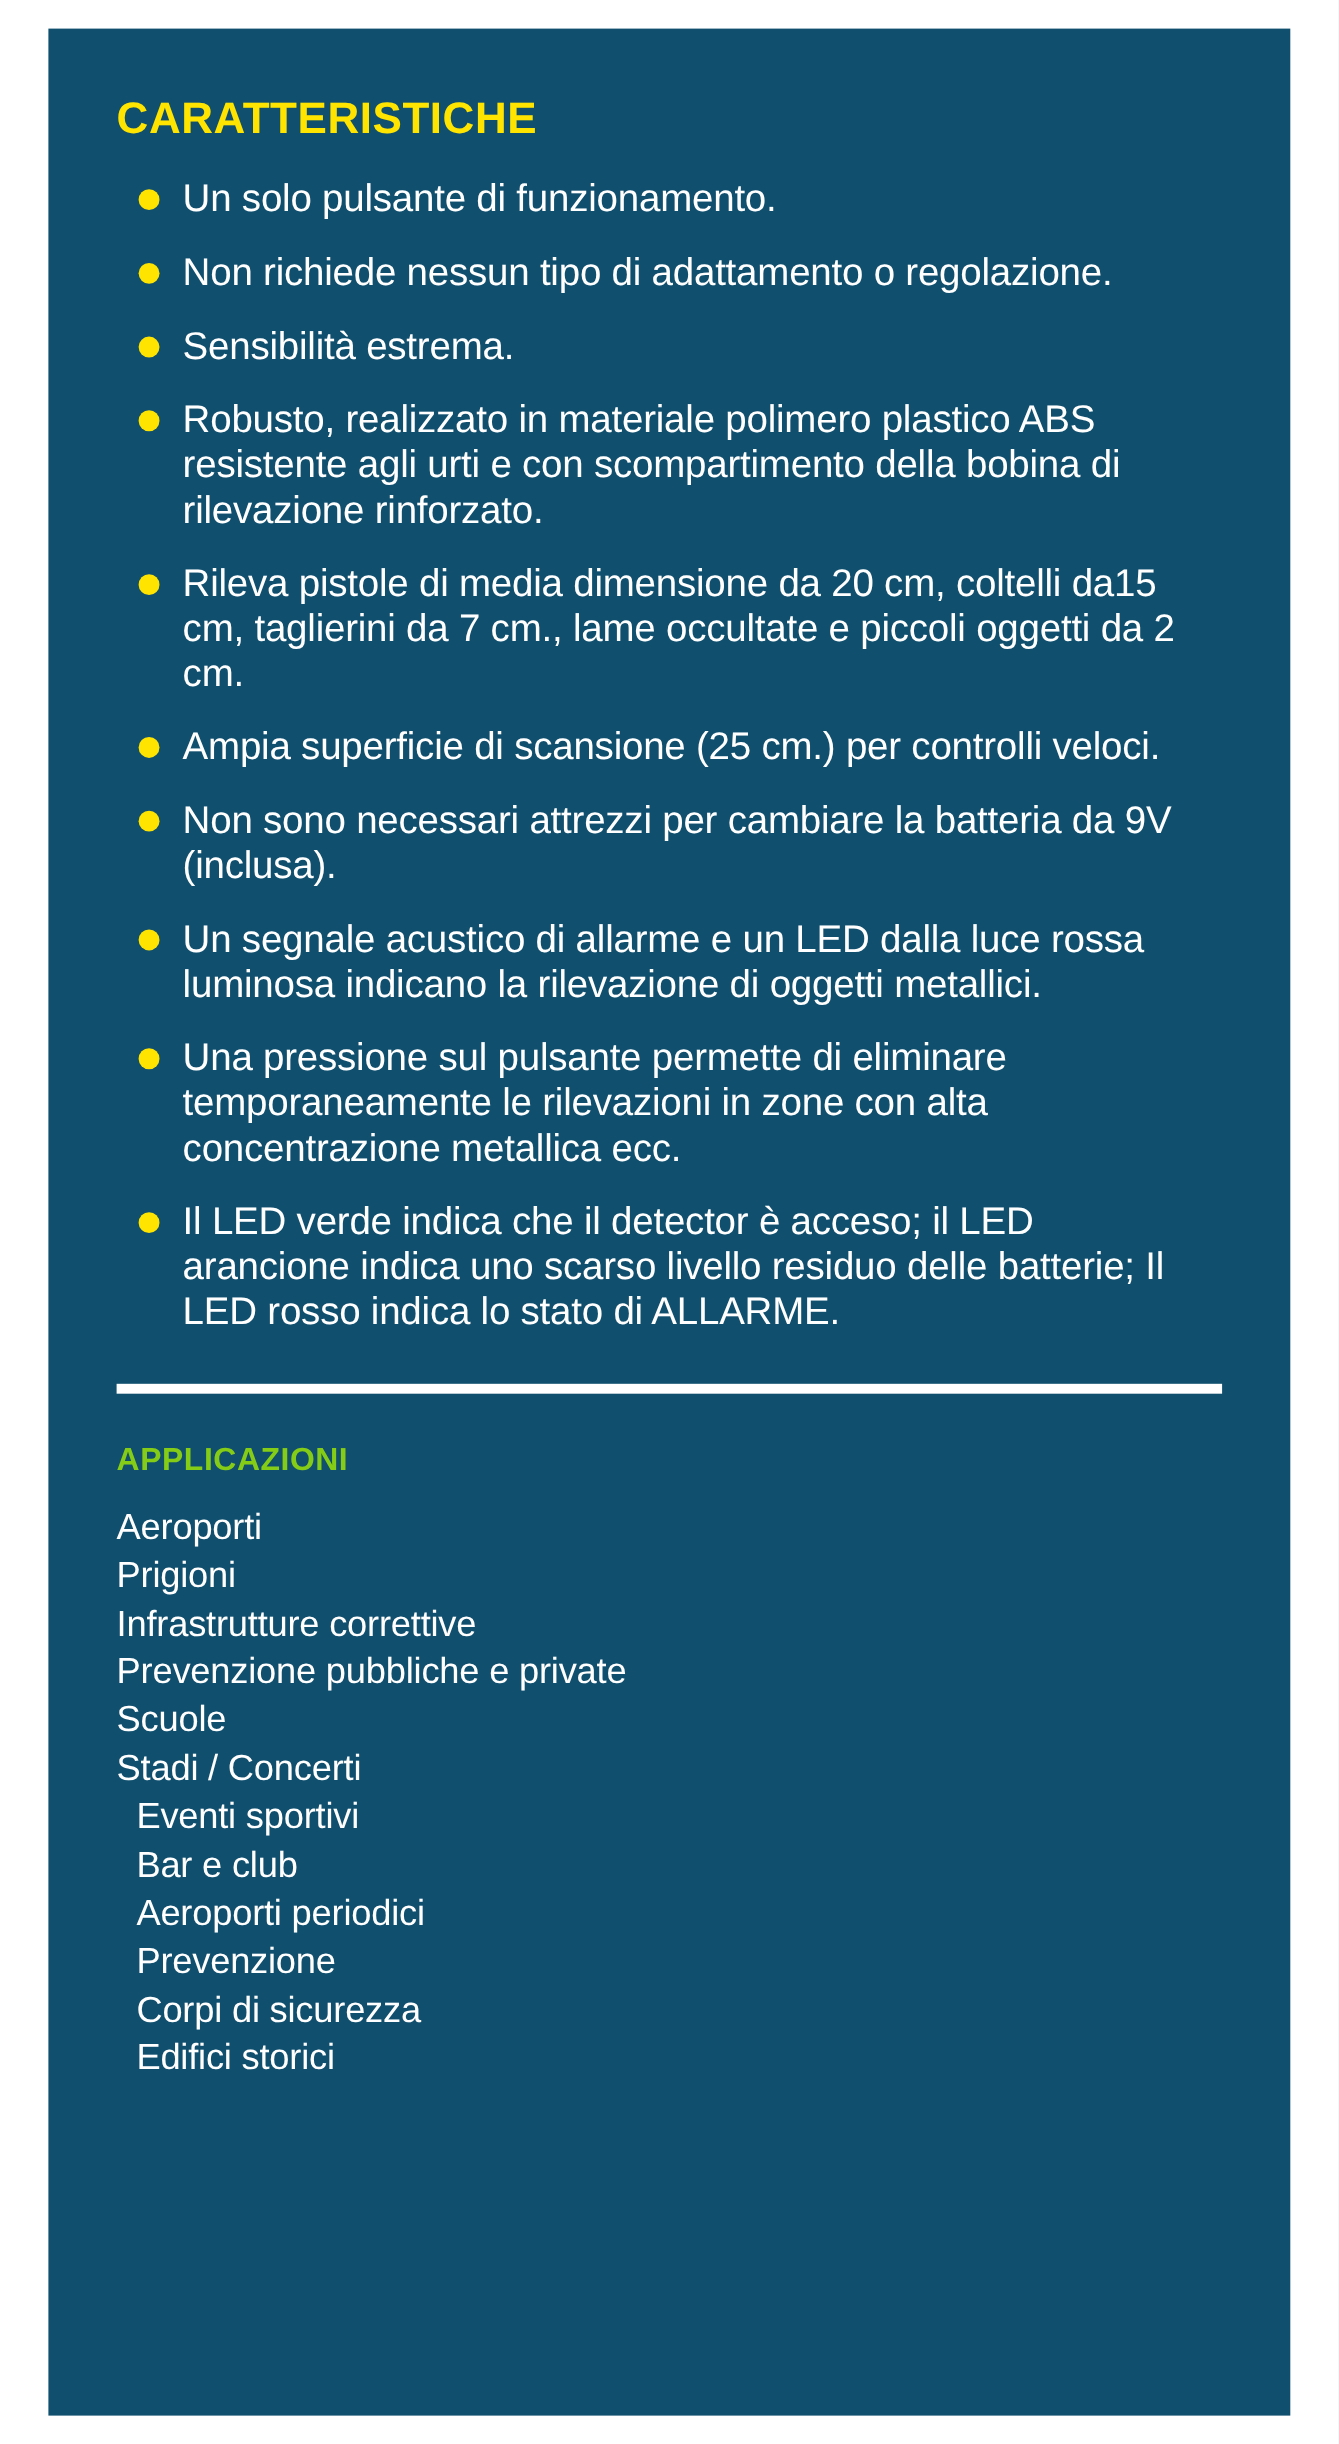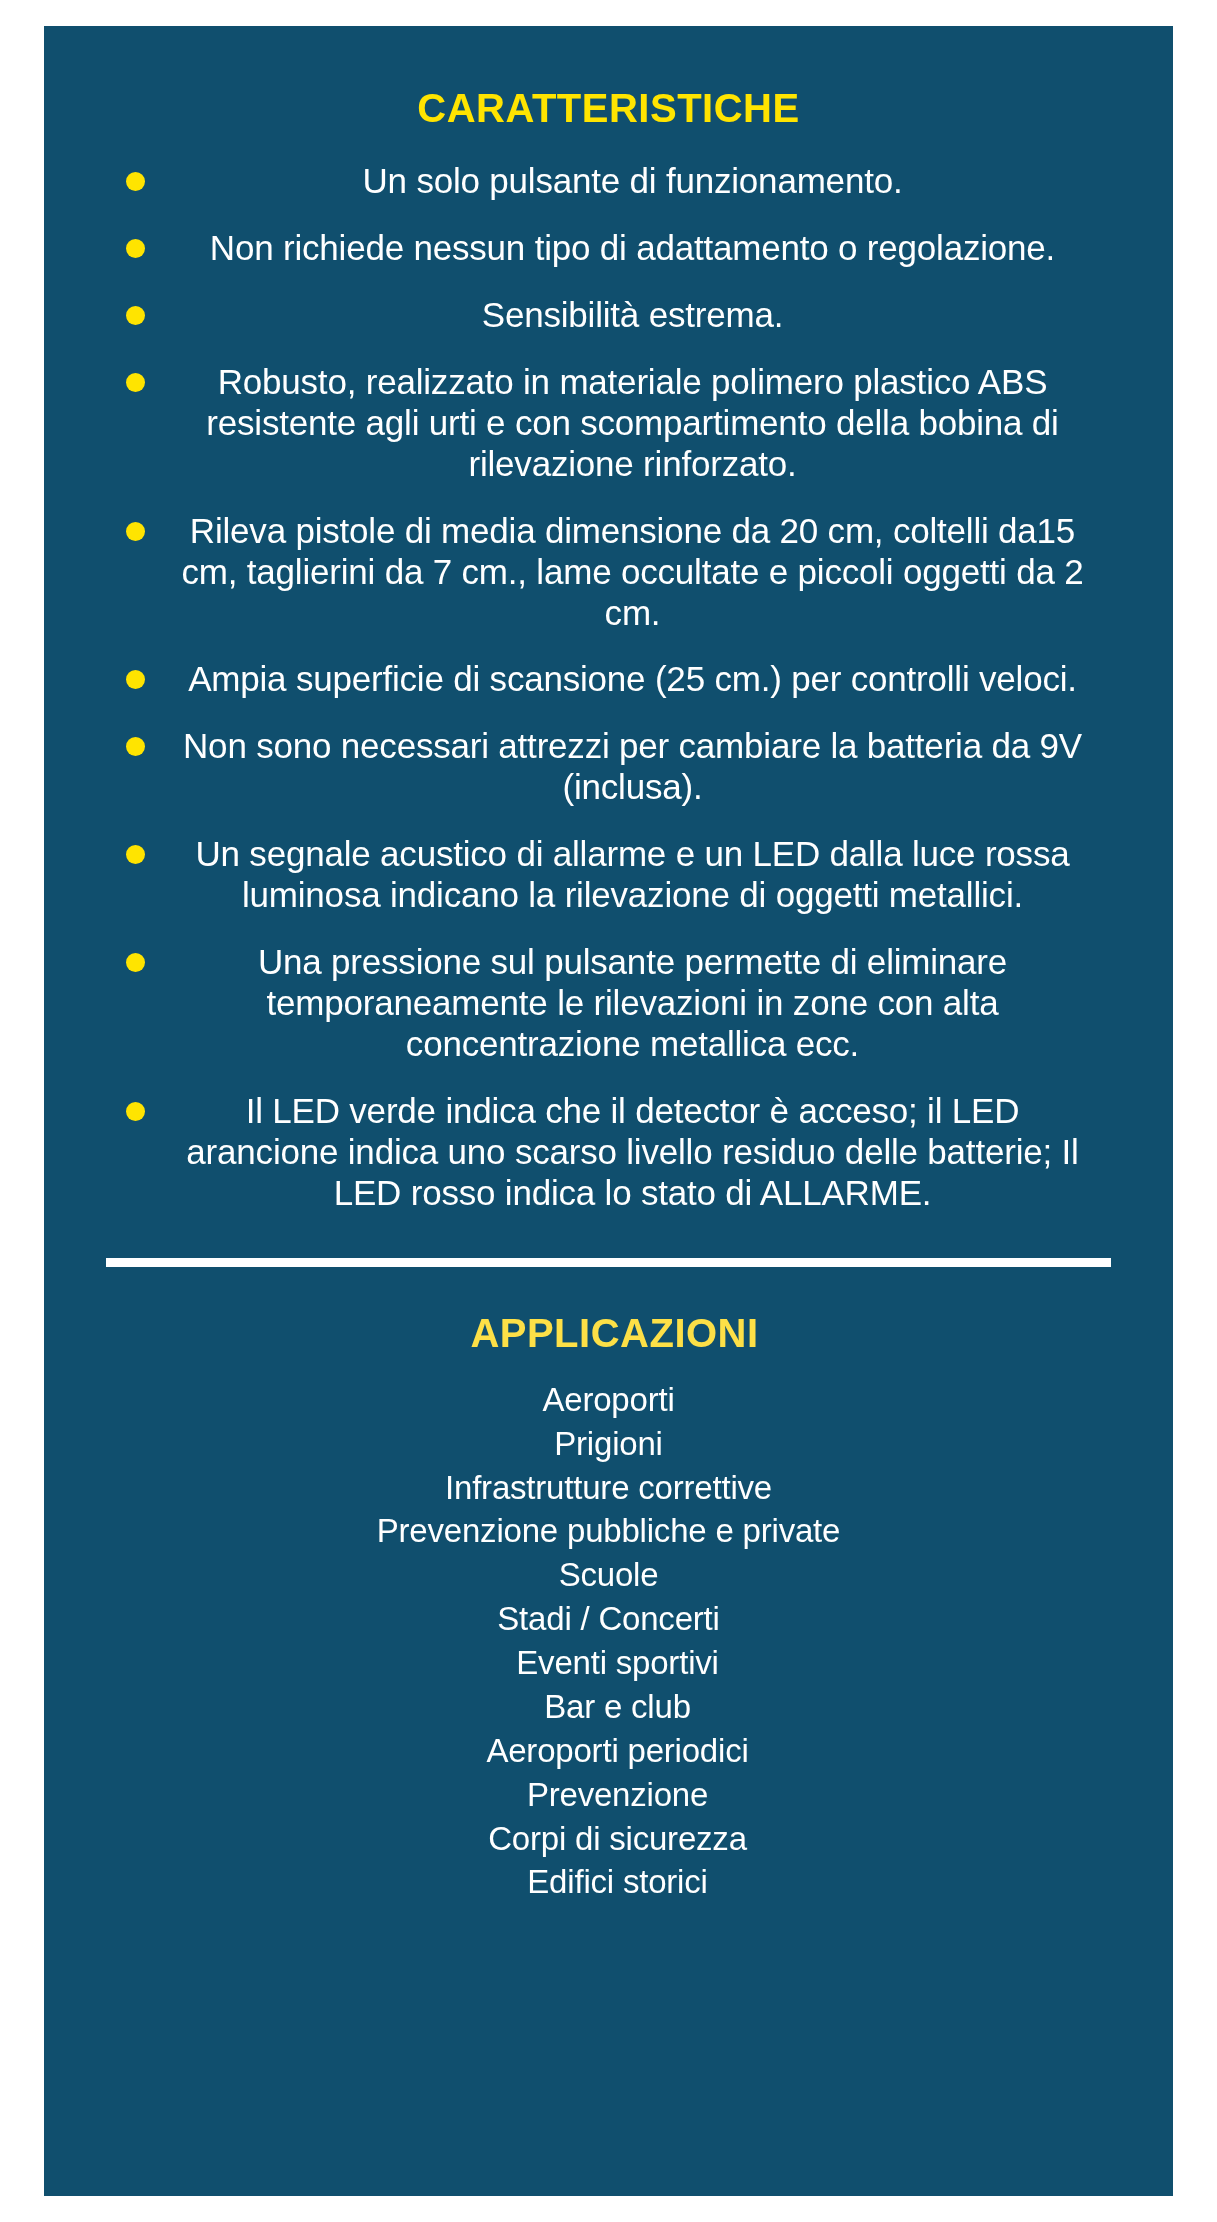--- a/index.html
+++ b/index.html
@@ -24,21 +24,20 @@
 
   .panel {
     position: absolute;
     left: 44px;
     top: 26px;
     width: 1129px;
     height: 2170px;
     background: #104f6e;
     box-sizing: border-box;
     padding: 60px 62px 40px 62px;
-    text-align: center;
   }
 
   .section-title {
     color: #ffe400;
     font-size: 40px;
     font-weight: bold;
     letter-spacing: 0.5px;
     margin: 0 0 30px 0;
     font-family: "Liberation Sans", sans-serif;
   }
@@ -72,25 +71,25 @@
   }
 
   .divider {
     margin: 44px 0 0 0;
     height: 9px;
     background: #ffffff;
     width: 100%;
   }
 
   .apps-title {
-    color: #fde047;
-    font-size: 40px;
+    color: #84cc16;
+    font-size: 29px;
     font-weight: bold;
     letter-spacing: 0.5px;
-    margin: 44px 0 22px 12px;
+    margin: 44px 0 22px 0;
   }
 
   .apps-columns {
     display: flex;
     flex-direction: column;
   }
 
   .apps-col {
     flex: 0 0 50%;
   }

